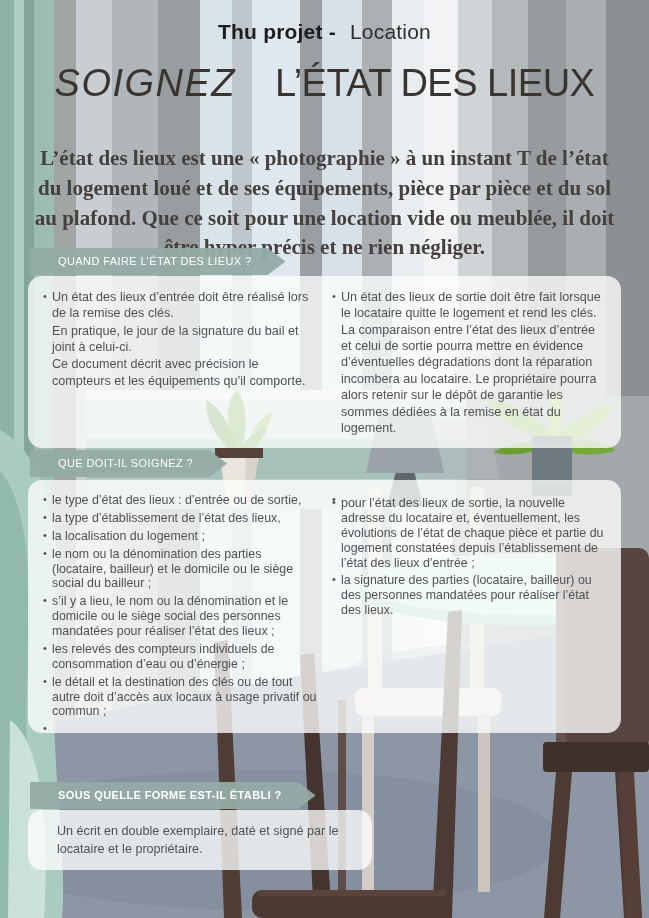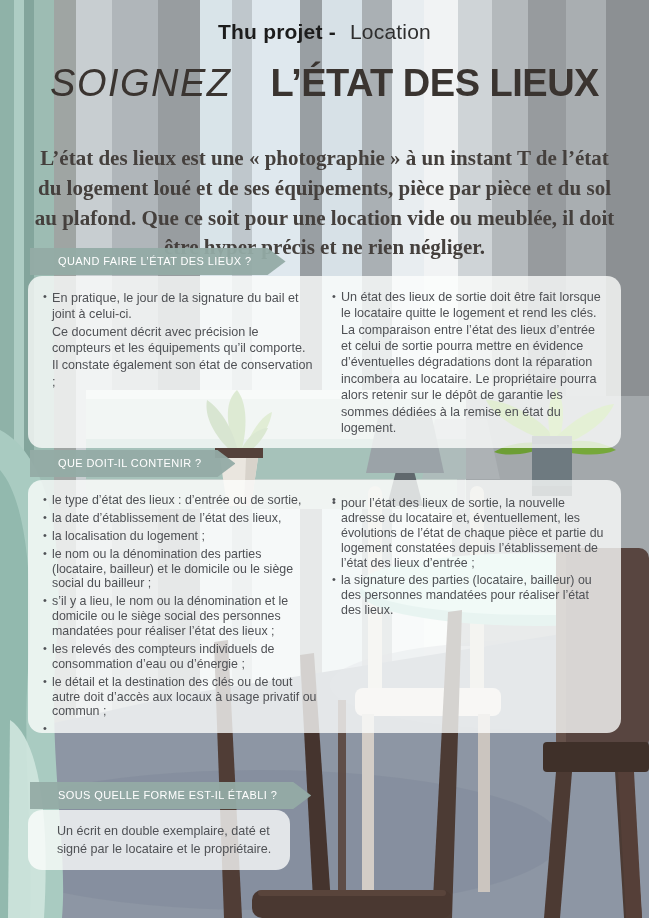--- a/index.html
+++ b/index.html
@@ -15,47 +15,47 @@
     font-size:21px;color:#1c1c1c;letter-spacing:.2px;
   }
   .kicker .kb{font-weight:800;}
   .kicker .kr{font-weight:400;color:#2e2e2e;margin-left:8px;}
 
   .title{
     position:absolute;top:62px;left:0;width:100%;text-align:center;
     margin:0;font-size:38px;color:#3a3430;white-space:nowrap;
   }
   .title em{font-style:italic;font-weight:300;letter-spacing:1.5px;margin-right:6px;}
-  .title strong{font-weight:700;letter-spacing:-.5px;margin-left:33px;}
+  .title strong{font-weight:400;letter-spacing:-.5px;margin-left:33px;}
 
   .intro{
     position:absolute;top:144px;left:34px;right:34px;margin:0;text-align:center;
     font-family:"Liberation Serif",serif;font-size:21px;line-height:1.42;
     color:#45403d;font-weight:600;
   }
 
   .banner{
     position:absolute;left:30px;height:27px;line-height:27px;
     background:rgba(148,171,165,.95);color:#fff;
     font-size:11px;letter-spacing:.4px;
     padding:0 34px 0 28px;white-space:nowrap;
     clip-path:polygon(0 0,calc(100% - 18px) 0,100% 50%,calc(100% - 18px) 100%,0 100%);
   }
   .banner.b1{top:248px;}
   .banner.b2{top:450px;}
-  .banner.b3{top:782px;}
+  .banner.b3{top:782px;font-weight:bold;}
 
   .box{
     position:absolute;left:28px;width:593px;box-sizing:border-box;
     background:rgba(253,254,253,.78);border-radius:14px;
     padding:13px 15px 11px 15px;color:#4f5155;
   }
   .box1{top:276px;min-height:142px;font-size:12.6px;line-height:1.3;}
   .box2{top:480px;min-height:250px;font-size:12.4px;line-height:1.2;}
-  .box3{top:810px;width:262px;min-height:60px;font-size:12.6px;line-height:1.4;padding-left:20px;}
+  .box3{top:810px;width:344px;min-height:60px;font-size:12.6px;line-height:1.4;padding-left:20px;}
 
   .cols{display:flex;gap:15px;}
   .col{flex:1;min-width:0;}
 
   .item{position:relative;padding-left:9px;}
   .box2 .item{margin-bottom:3px;}
   .box1 .item,.box3 .item{margin-bottom:1px;}
   .mk{position:absolute;left:0;top:0;font-size:11px;}
 </style>
 </head>
@@ -184,37 +184,36 @@
   <h1 class="title">
     <em>SOIGNEZ</em><strong>L’ÉTAT DES LIEUX</strong>
   </h1>
 
   <p class="intro">L’état des lieux est une « photographie » à un instant T de l’état du logement loué et de ses équipements, pièce par pièce et du sol au plafond. Que ce soit pour une location vide ou meublée, il doit être hyper précis et ne rien négliger.</p>
 
   <div class="banner b1">QUAND FAIRE L’ÉTAT DES LIEUX ?</div>
   <div class="box box1">
     <div class="cols">
       <div class="col">
-          <div class="item"><span class="mk">•</span></div>
+          <div class="item"><span class="mk">•</span><span class="itx">Un état des lieux d’entrée doit être réalisé lors de la remise des clés.</span></div>
           <div class="item"><span class="mk"></span><span class="itx">En pratique, le jour de la signature du bail et joint à celui-ci.</span></div>
           <div class="item"><span class="mk"></span><span class="itx">Ce document décrit avec précision le compteurs et les équipements qu’il comporte.</span></div>
-          <div class="item"><span class="mk"></span><span class="itx">Il constate également son état de conservation ;</span></div>
         </div>
       <div class="col">
           <div class="item"><span class="mk">•</span><span class="itx">Un état des lieux de sortie doit être fait lorsque le locataire quitte le logement et rend les clés. La comparaison entre l’état des lieux d’entrée et celui de sortie pourra mettre en évidence d’éventuelles dégradations dont la réparation incombera au locataire. Le propriétaire pourra alors retenir sur le dépôt de garantie les sommes dédiées à la remise en état du logement.</span></div>
         </div>
     </div>
   </div>
 
-  <div class="banner b2">QUE DOIT-IL CONTENIR ?</div>
+  <div class="banner b2">QUE DOIT-IL SOIGNEZ ?</div>
   <div class="box box2">
     <div class="cols">
       <div class="col">
           <div class="item"><span class="mk">•</span><span class="itx">le type d’état des lieux : d’entrée ou de sortie,</span></div>
-          <div class="item"><span class="mk">•</span><span class="itx">la date d’établissement de l’état des lieux,</span></div>
+          <div class="item"><span class="mk">•</span><span class="itx">la type d’établissement de l’état des lieux,</span></div>
           <div class="item"><span class="mk">•</span><span class="itx">la localisation du logement ;</span></div>
           <div class="item"><span class="mk">•</span><span class="itx">le nom ou la dénomination des parties (locataire, bailleur) et le domicile ou le siège social du bailleur ;</span></div>
           <div class="item"><span class="mk">•</span><span class="itx">s’il y a lieu, le nom ou la dénomination et le domicile ou le siège social des personnes mandatées pour réaliser l’état des lieux ;</span></div>
           <div class="item"><span class="mk">•</span><span class="itx">les relevés des compteurs individuels de consommation d’eau ou d’énergie ;</span></div>
           <div class="item"><span class="mk">•</span><span class="itx">le détail et la destination des clés ou de tout autre doit d’accès aux locaux à usage privatif ou commun ;</span></div>
           <div class="item"><span class="mk">•</span></div>
         </div>
       <div class="col">
           <div class="item"><span class="mk">•</span></div>
           <div class="item"><span class="mk">•</span><span class="itx">pour l’état des lieux de sortie, la nouvelle adresse du locataire et, éventuellement, les évolutions de l’état de chaque pièce et partie du logement constatées depuis l’établissement de l’état des lieux d’entrée ;</span></div>

